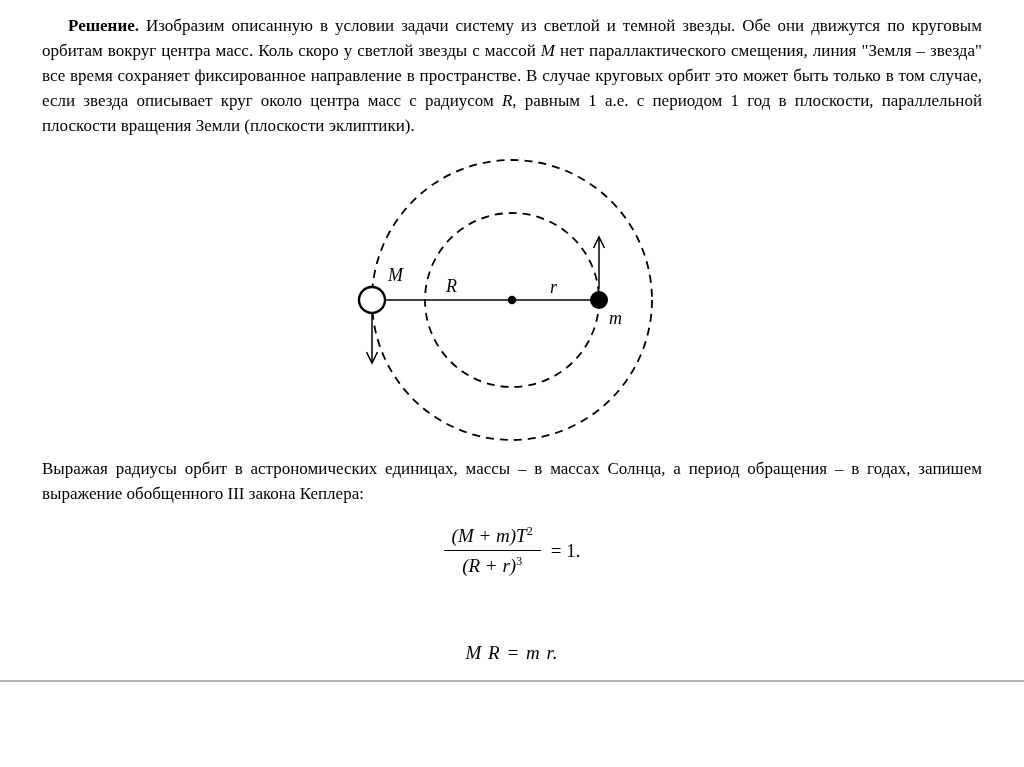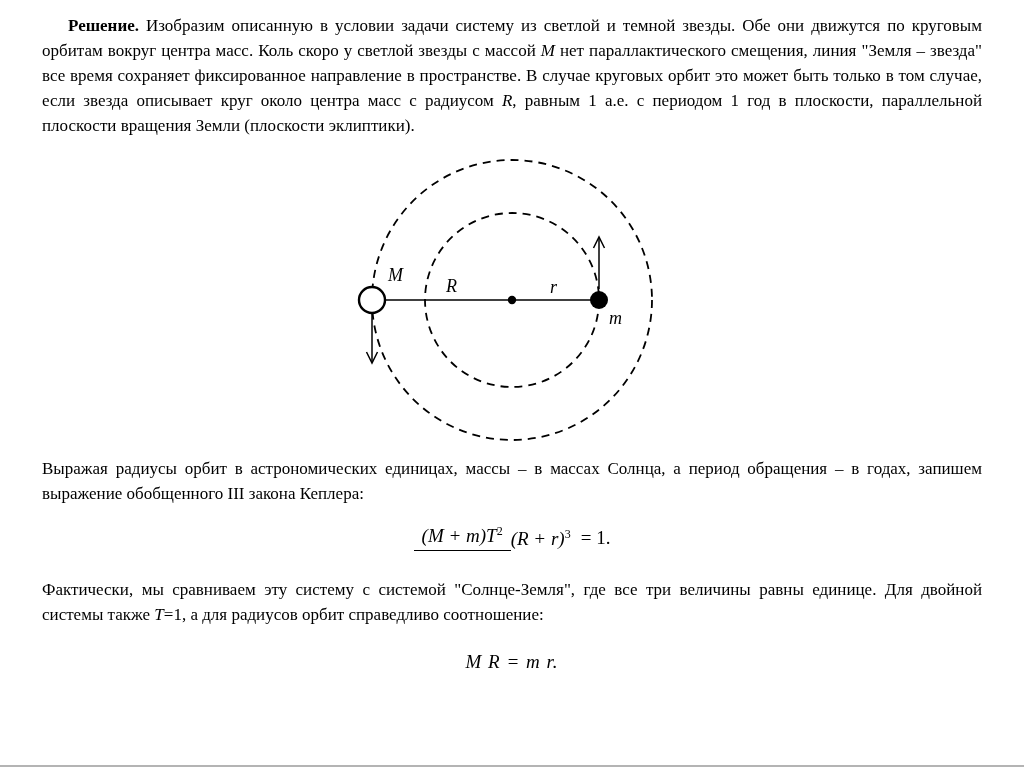--- a/index.html
+++ b/index.html
@@ -1,20 +1,20 @@
 <!DOCTYPE html>
 <html><head>
 <meta charset="utf-8">
 <style>
   * { box-sizing: border-box; }
   html, body { margin: 0; padding: 0; background: #ffffff; }
   .slide {
     position: relative;
     width: 1024px;
-    height: 767px;
+    height: 682px;
     background: #ffffff;
     border-bottom: 2px solid #b4b4b4;
     overflow: hidden;
     font-family: "Liberation Serif", "DejaVu Serif", serif;
     color: #000000;
   }
   .para {
     margin: 0 42px;
     text-align: justify;
     font-size: 17px;
@@ -39,27 +39,27 @@
   .para3 { margin-top: 26px; }
 
   .formula {
     display: flex;
     justify-content: center;
     align-items: center;
     gap: 10px;
     font-size: 19px;
     margin-top: 18px;
   }
-  .frac { display: inline-flex; text-align: center; }
+  .frac { display: inline-flex; flex-direction: column; text-align: center; }
   .num { border-bottom: 1.5px solid #000; padding: 0 8px 3px; }
   .den { padding-top: 3px; }
   sup { font-size: 12px; }
 
   .formula2 { margin-top: 24px; letter-spacing: 1px; }
-  .formula2 i { font-style: italic; }
+  .formula2 i { font-style: italic; margin-top: 40px; }
 </style>
 </head>
 <body>
 
 <div class="slide">
 
   <p class="para para1"><span class="lead">Решение.</span><span> Изобразим описанную в условии задачи систему из светлой и темной звезды. Обе они движутся по круговым орбитам вокруг центра масс. Коль скоро у светлой звезды с массой </span><i class="var">M</i><span> нет параллактического смещения, линия "Земля – звезда" все время сохраняет фиксированное направление в пространстве. В случае круговых орбит это может быть только в том случае, если звезда описывает круг около центра масс с радиусом </span><i class="var">R</i><span>, равным 1 а.е. с периодом 1 год в плоскости, параллельной плоскости вращения Земли (плоскости эклиптики).</span></p>
 
   <div class="diagram">
     <svg width="640" height="300" viewBox="0 0 640 300">
@@ -83,19 +83,18 @@
   <p class="para para2">Выражая радиусы орбит в астрономических единицах, массы – в массах Солнца, а период обращения – в годах, запишем выражение обобщенного III закона Кеплера:</p>
 
   <div class="formula">
     <span class="frac">
       <span class="num"><i>(M + m)T</i><sup>2</sup></span>
       <span class="den"><i>(R + r)</i><sup>3</sup></span>
     </span>
     <span class="rhs">= 1.</span>
   </div>
 
-  <p class="para para3"><span>Фактически, мы сравниваем эту систему с системой "Солнце-Земля", где все три величины равны единице. Для двойной системы также </span><i class="var">T</i><span>=1, а для радиусов орбит справедливо соотношение:</span></p>
 
   <div class="formula formula2">
     <i>M R = m r.</i>
   </div>
 
 </div>
 
 </body></html>

